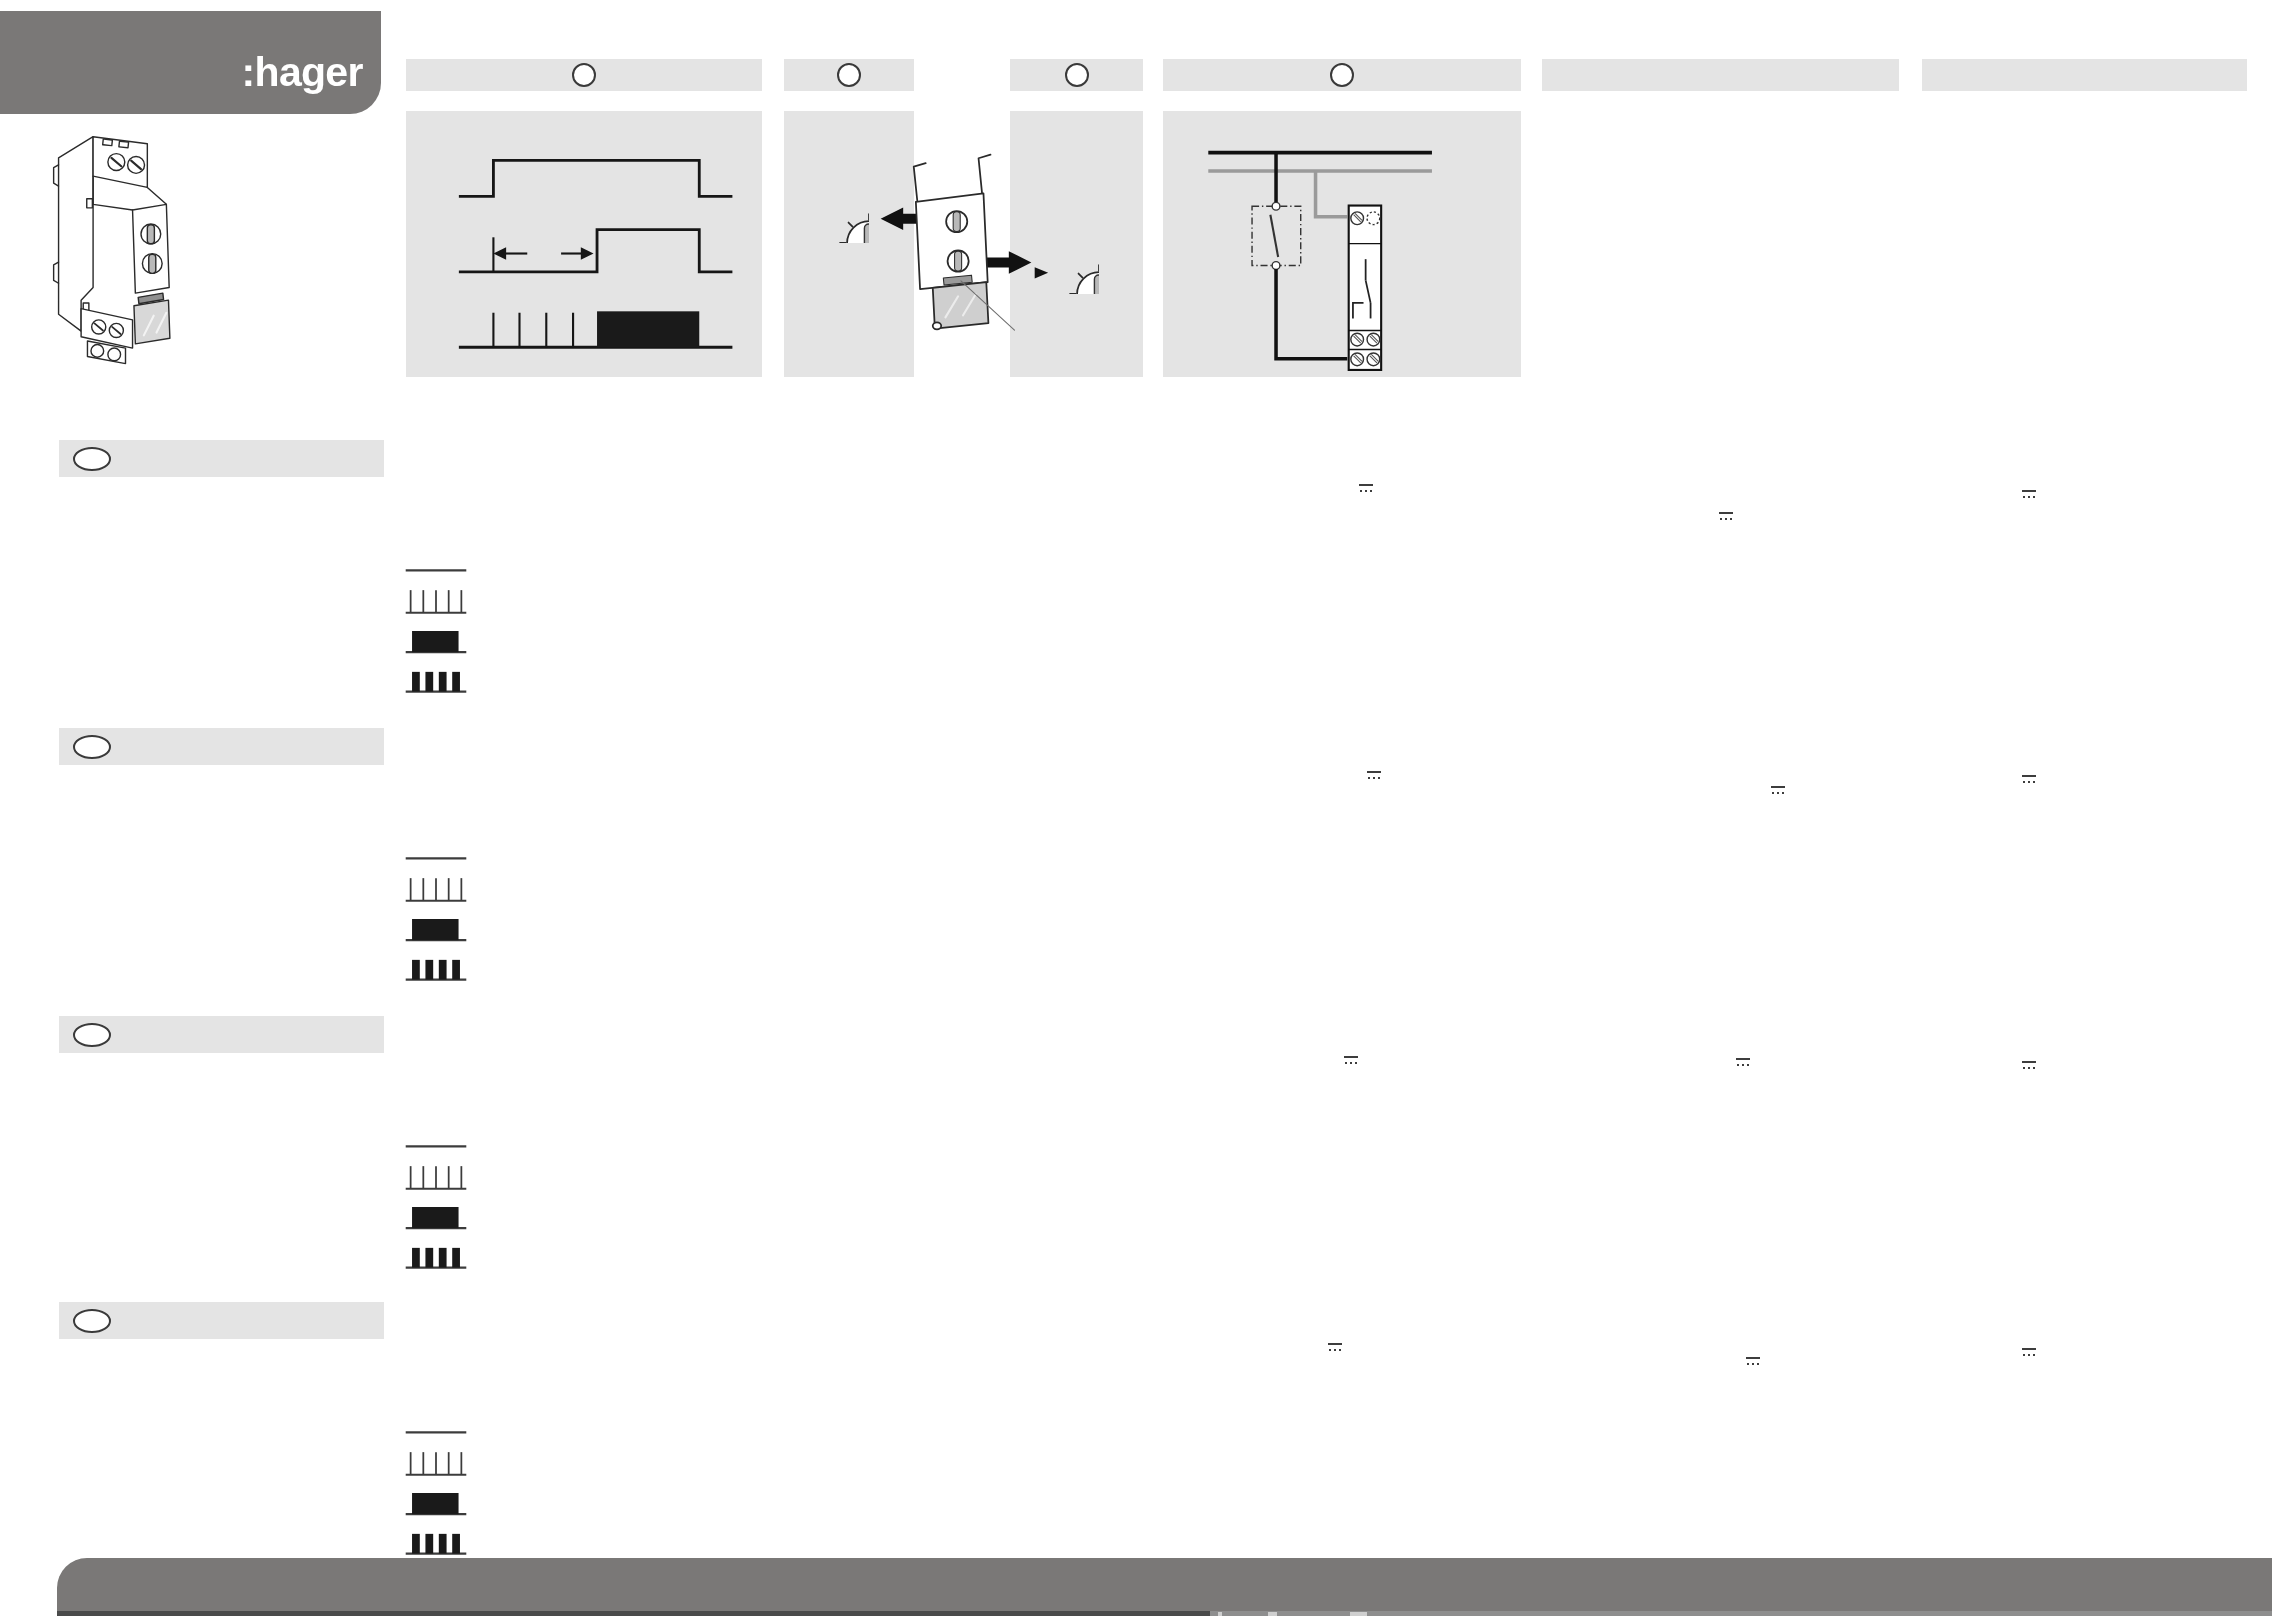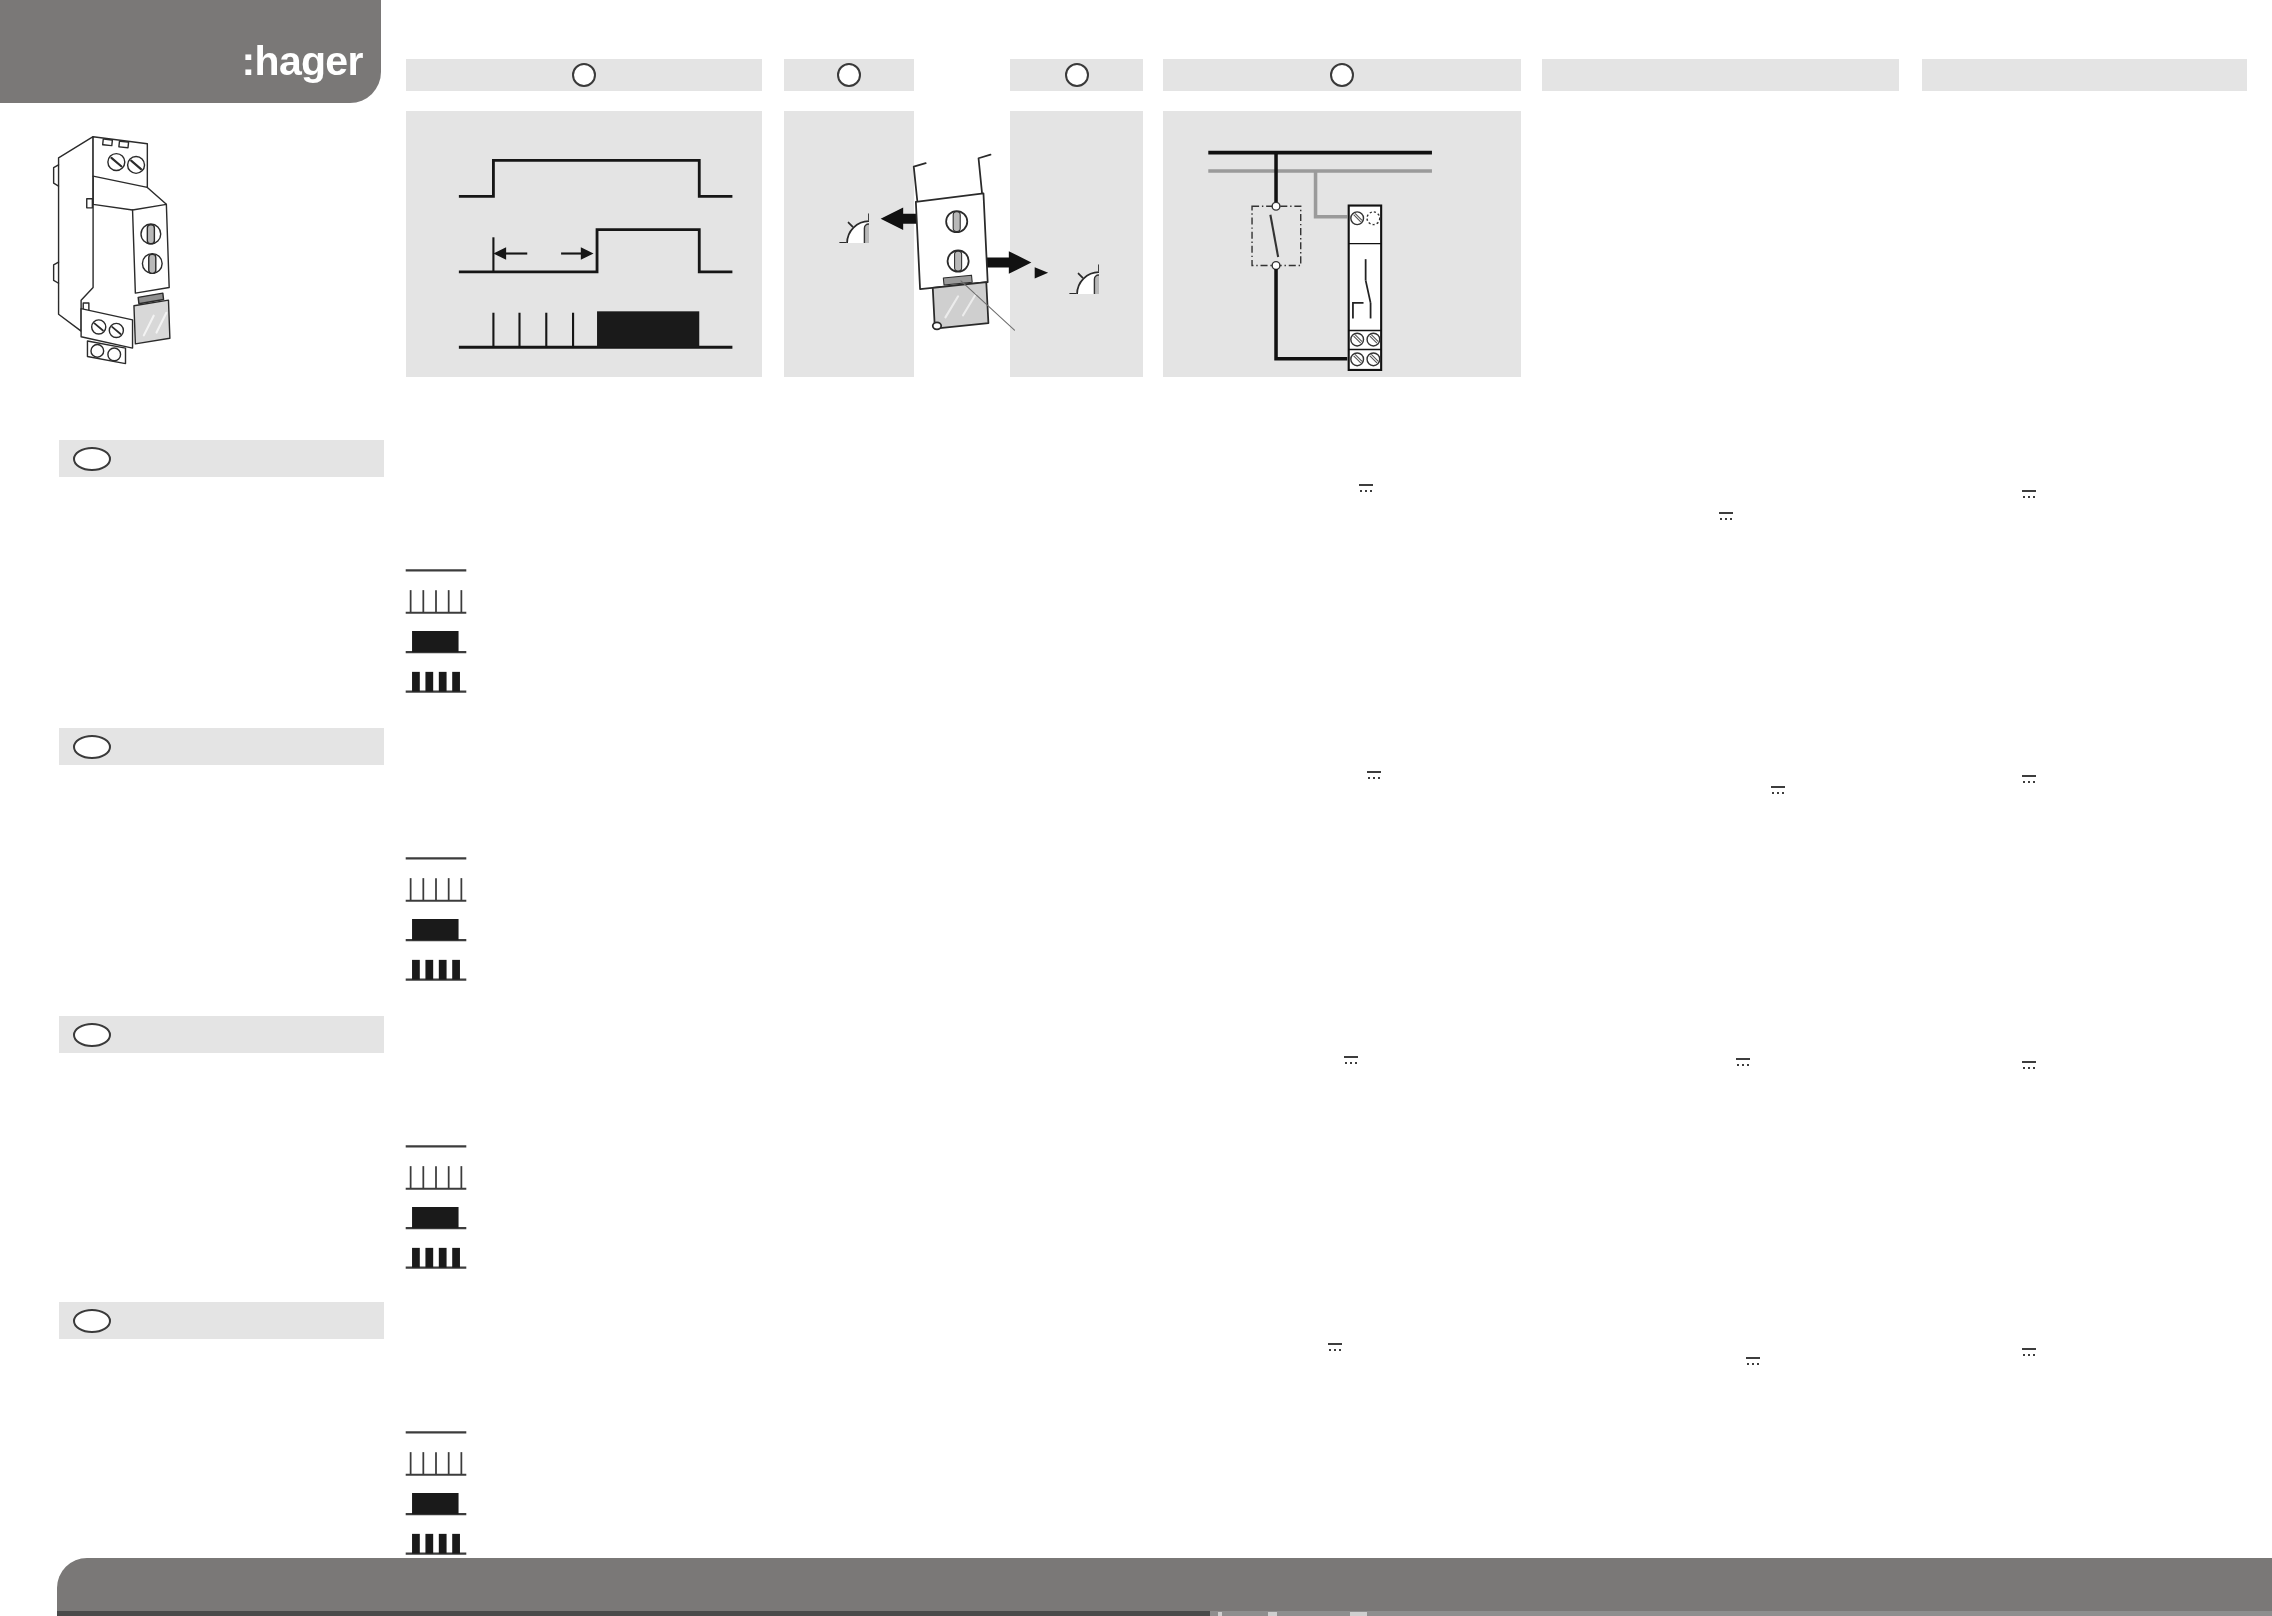--- a/index.html
+++ b/index.html
@@ -1,20 +1,20 @@
 <!DOCTYPE html>
 <html style="font-size:11.3px"><head>
 <meta charset="utf-8">
 <style>
   html,body{margin:0;padding:0;background:#ffffff;}
   body{font-family:"Liberation Sans", sans-serif;}
   .page{position:relative;width:2273px;height:1616px;background:#ffffff;overflow:hidden;}
 
   
-  .header-block{position:absolute;left:0;top:0;width:381px;height:103px;
+  .header-block{position:absolute;left:0;top:11px;width:381px;height:103px;
     background:#7a7877;border-bottom-right-radius:31px;}
   .logo{position:absolute;right:18.3px;top:41px;color:#ffffff;font-size:41px;
     font-weight:700;letter-spacing:-0.7px;line-height:1;}
 
   
   .product-drawing{position:absolute;left:48px;top:121px;width:155px;height:247px;}
 
   
   .step-bar{position:absolute;top:59px;height:32px;background:#e4e4e4;}
   .s1{left:406px;width:356px;}

